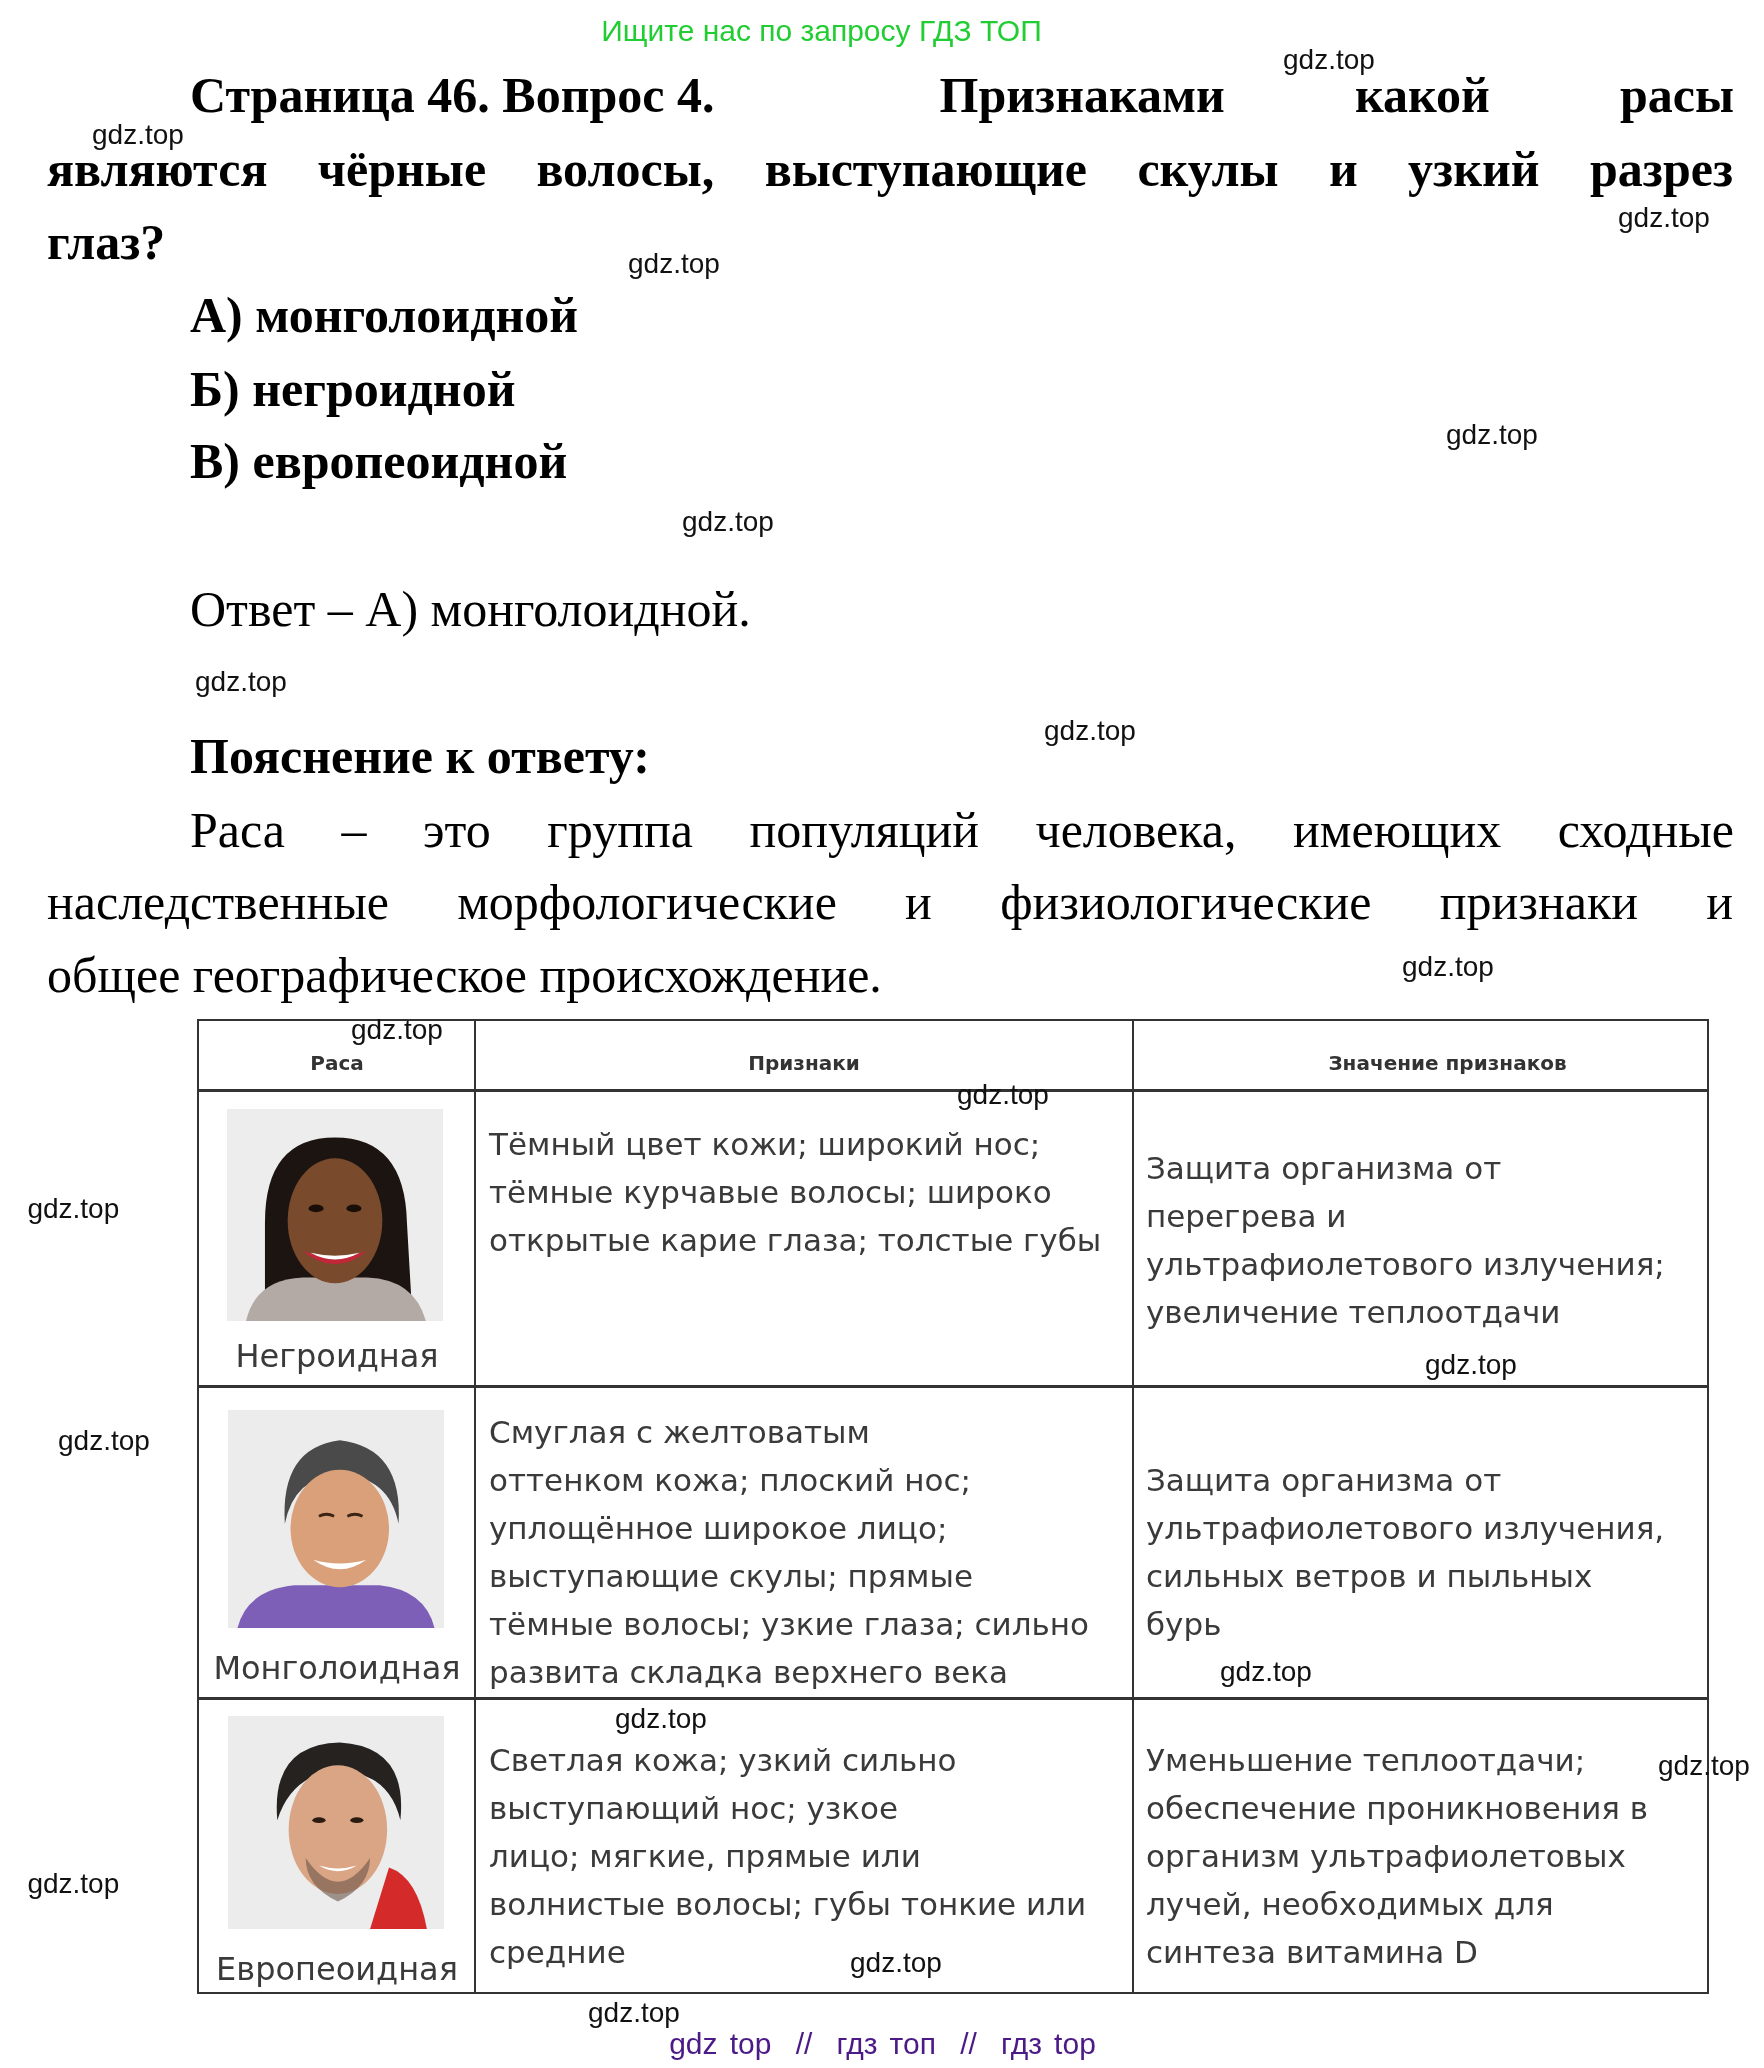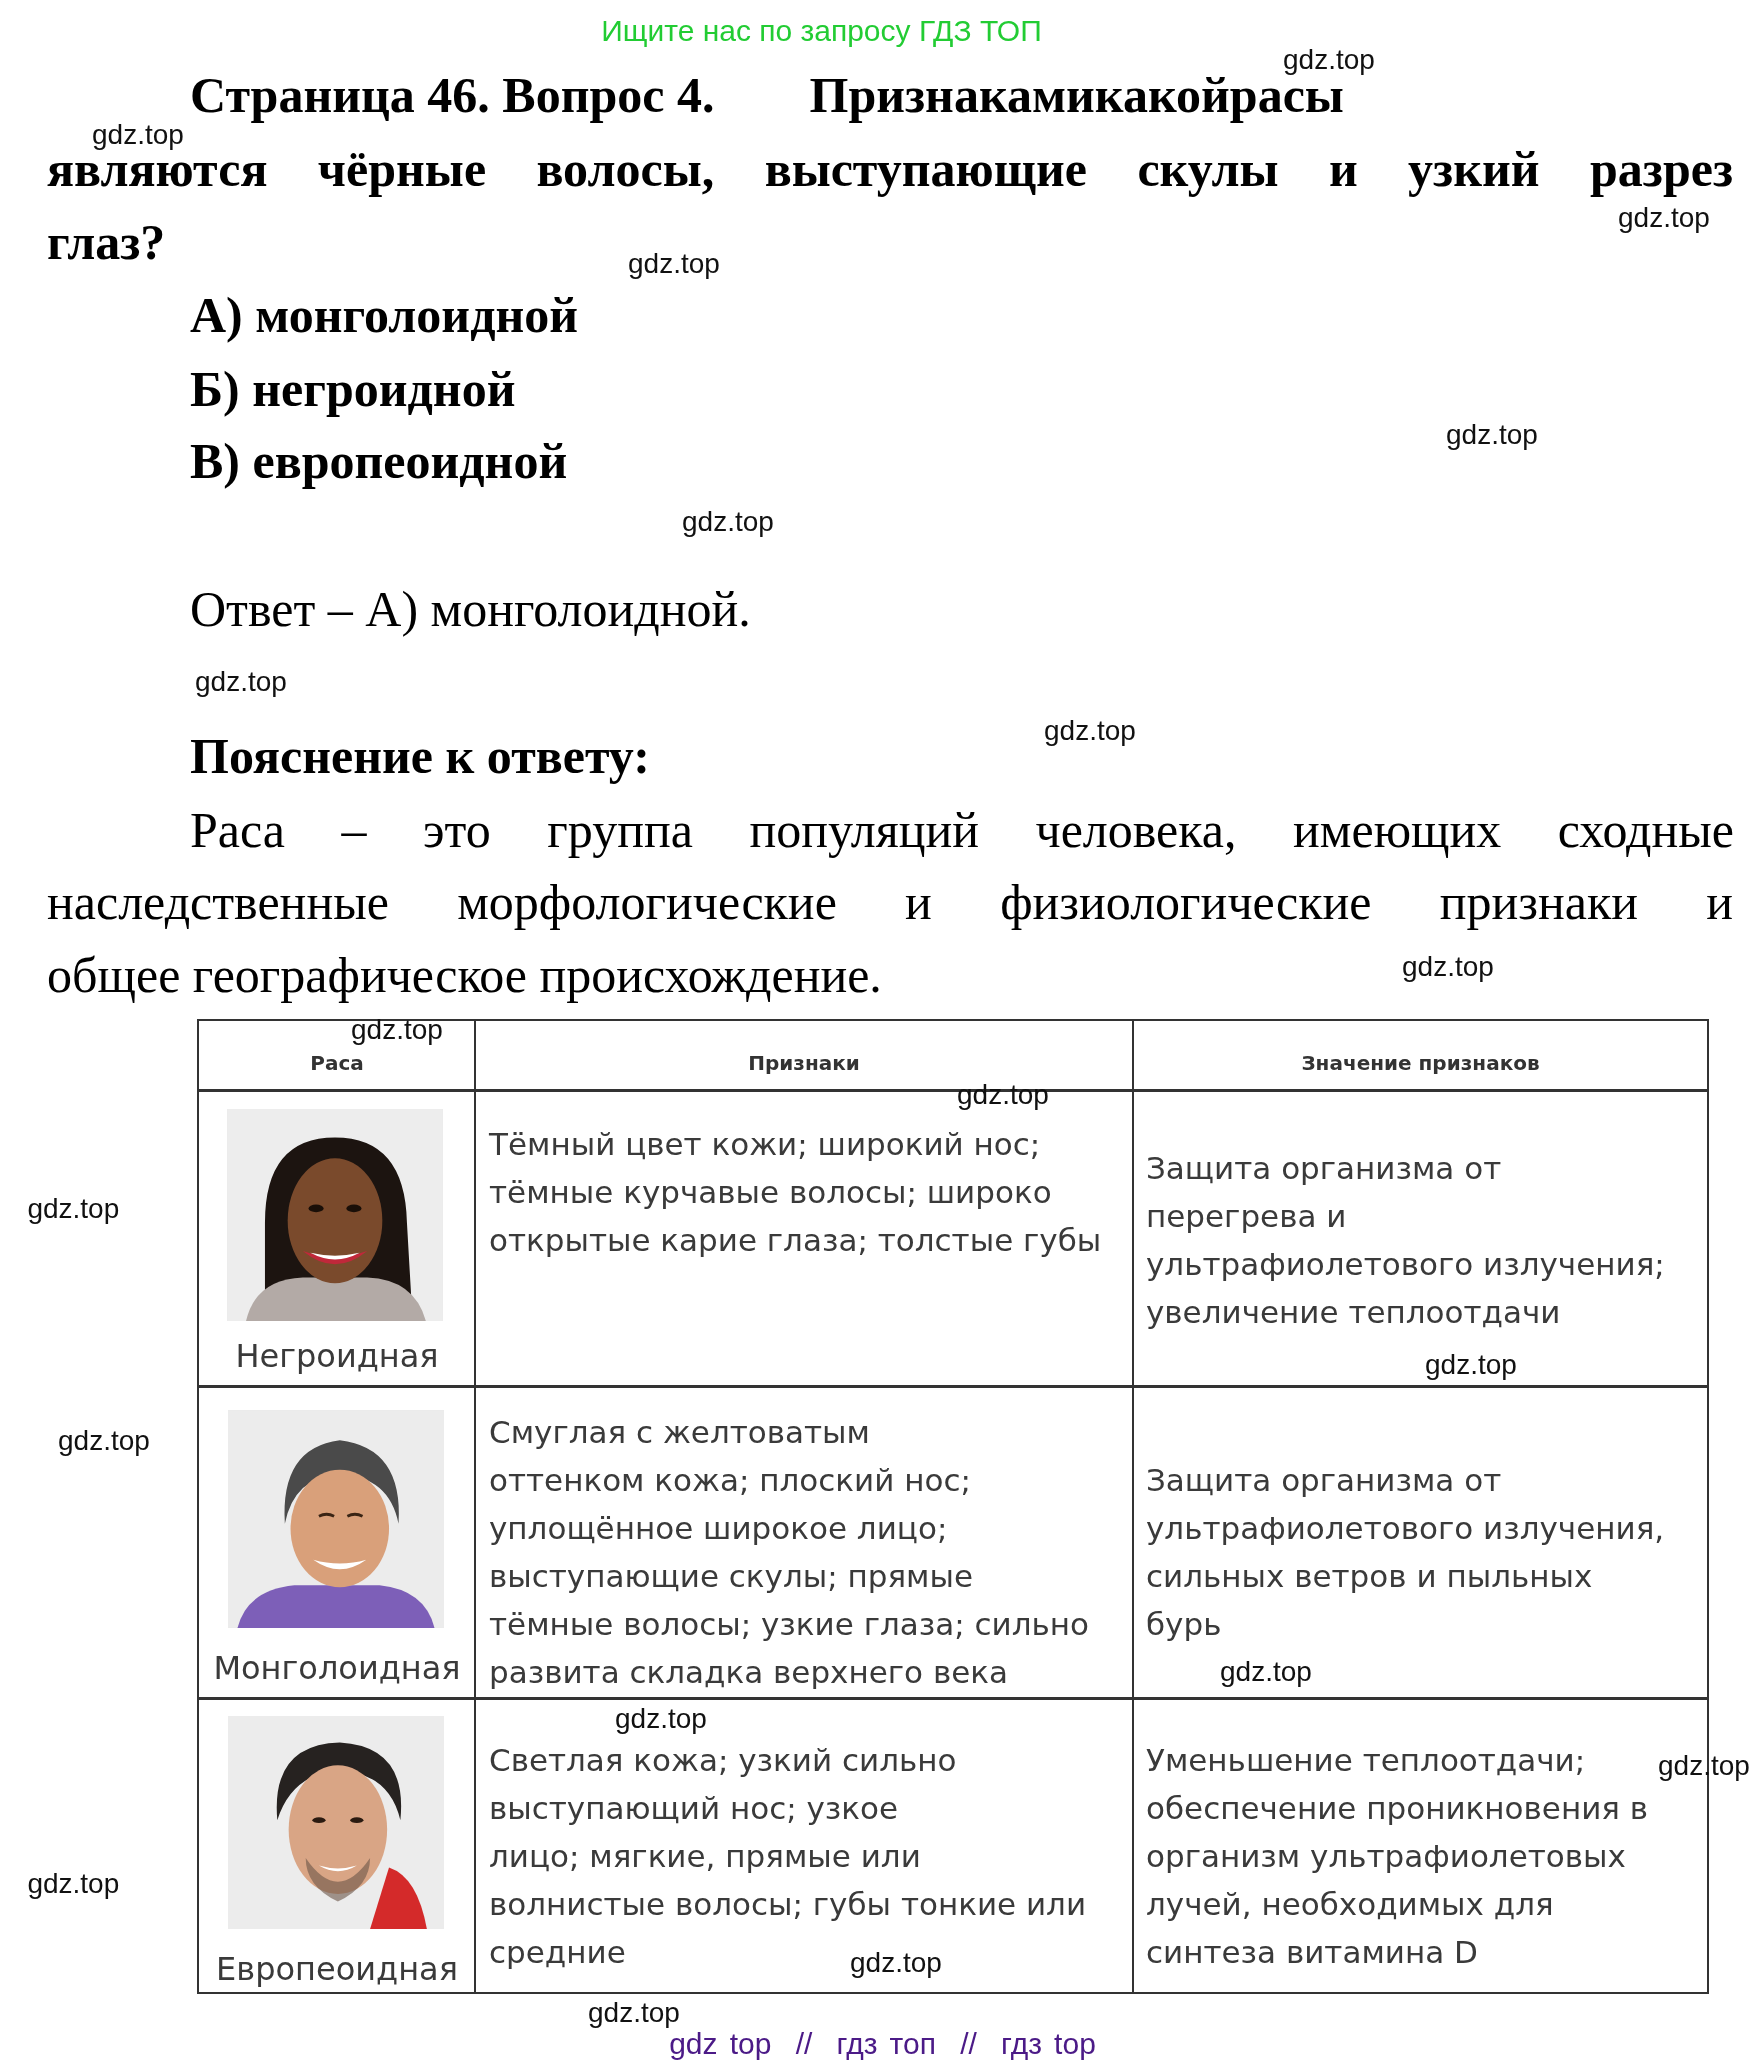--- a/index.html
+++ b/index.html
@@ -24,21 +24,21 @@
   .th { font-family:"DejaVu Sans","Liberation Sans",sans-serif; font-size:20px; color:#333; text-align:center; line-height:38px; font-weight:600; }
   .td { font-family:"DejaVu Sans","Liberation Sans",sans-serif; font-size:31px; color:#3a3a3a; line-height:48px; }
   .race-label { font-family:"DejaVu Sans","Liberation Sans",sans-serif; font-size:32px; color:#3a3a3a; text-align:center; line-height:38px; }
   .photo { background:#ececec; overflow:hidden; }
 </style>
 </head>
 <body>
 
 <div class="abs sans top-banner">Ищите нас по запросу ГДЗ ТОП</div>
 
-<div class="abs serif title-line" style="left:190px; top:66px; width:1544px; display:flex; justify-content:flex-start;">
+<div class="abs serif title-line" style="left:190px; top:66px; width:1544px; display:flex; justify-content:space-between;">
   <span>Страница 46. Вопрос 4.</span>
   <span style="margin-left:95px;">Признаками</span>
   <span>какой</span>
   <span>расы</span>
 </div>
 <div class="abs serif title-line justify" style="left:47px; top:140px; width:1686px;">являются чёрные волосы, выступающие скулы и узкий разрез</div>
 <div class="abs serif title-line" style="left:47px; top:213px;">глаз?</div>
 
 <div class="abs serif opt" style="top:286px;">А) монголоидной</div>
 <div class="abs serif opt" style="top:360px;">Б) негроидной</div>
@@ -54,21 +54,21 @@
 <div class="abs tbl"></div>
 
 <div class="abs hline" style="left:197px; top:1089px; width:1512px;"></div>
 <div class="abs hline" style="left:197px; top:1385px; width:1512px;"></div>
 <div class="abs hline" style="left:197px; top:1697px; width:1512px;"></div>
 <div class="abs vline" style="left:474px; top:1019px; height:975px;"></div>
 <div class="abs vline" style="left:1132px; top:1019px; height:975px;"></div>
 
 <div class="abs th" style="left:200px; width:274px; top:1044px;">Раса</div>
 <div class="abs th" style="left:476px; width:656px; top:1044px;">Признаки</div>
-<div class="abs th" style="left:1134px; width:573px; top:1044px;">Значение признаков</div>
+<div class="abs th" style="left:1134px; width:573px; top:1044px;padding-left:27px;">Значение признаков</div>
 
 <div class="abs photo" style="left:227px; top:1109px; width:216px; height:212px;">
   <svg width="216" height="212" viewBox="0 0 228 224">
     <rect width="228" height="224" fill="#ededed"></rect>
     <path d="M40 224 L40 120 Q40 30 114 30 Q188 30 190 120 L196 224 Z" fill="#1c1410"></path>
     <path d="M20 224 Q30 180 80 178 L148 178 Q198 180 210 224 Z" fill="#b3aaa6"></path>
     <ellipse cx="114" cy="118" rx="50" ry="66" fill="#7a4a2c"></ellipse>
     <path d="M80 150 Q114 178 148 150 Q114 162 80 150 Z" fill="#c0283a"></path>
     <path d="M88 152 Q114 166 140 152 Q114 158 88 152 Z" fill="#fff"></path>
     <ellipse cx="94" cy="105" rx="8" ry="4" fill="#1a0f08"></ellipse>

